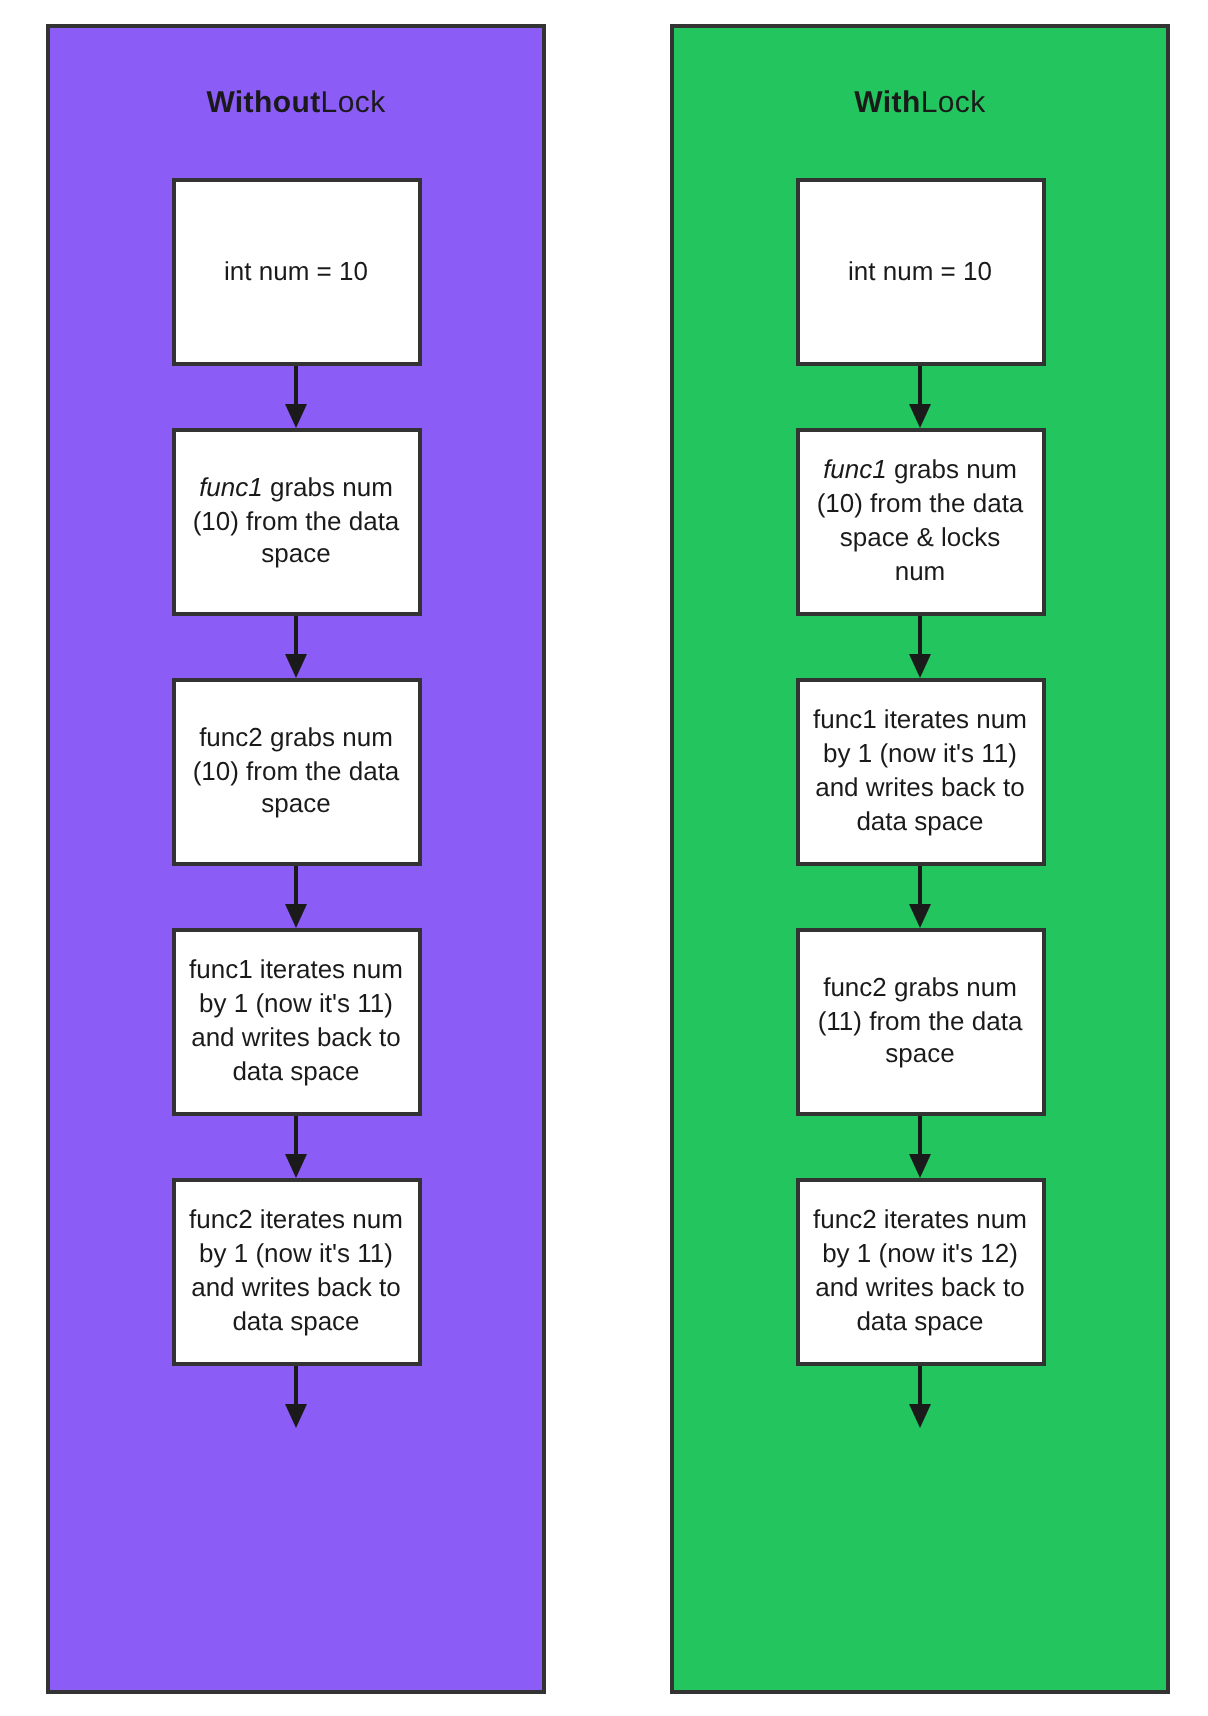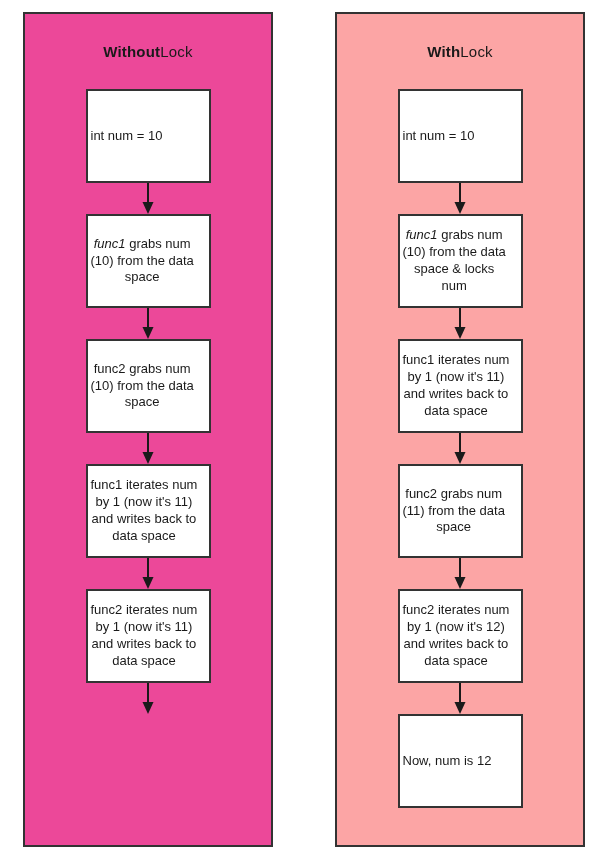--- a/index.html
+++ b/index.html
@@ -13,22 +13,22 @@
     overflow: hidden;
   }
   .panel {
     position: absolute;
     top: 12px;
     width: 250px;
     height: 835px;
     box-sizing: border-box;
     border: 2px solid #333333;
   }
-  .panel-pink  { left: 23px;  background: #ec4899; }
-  .panel-green { left: 335px; background: #fca5a5; }
+  .panel-pink  { left: 23px;  background: #8b5cf6; }
+  .panel-green { left: 335px; background: #22c55e; }
   .panel-title {
     height: 75px;
     display: flex;
     align-items: center;
     justify-content: center;
     font-size: 15px;
     color: #1a1a1a;
     letter-spacing: 0.2px;
   }
   .panel-title .t-bold { font-weight: bold; }
@@ -38,20 +38,21 @@
     align-items: center;
   }
   .box {
     width: 125px;
     height: 94px;
     box-sizing: border-box;
     background: #ffffff;
     border: 2px solid #333333;
     display: flex;
     align-items: center;
+    justify-content: center;
     text-align: center;
   }
   .box-text {
     font-size: 13px;
     line-height: 1.3;
     color: #1a1a1a;
     white-space: pre-line;
     padding: 0 3px;
   }
   .box-text em { font-style: italic; }
@@ -184,17 +185,14 @@
 by 1 (now it's 12)
 and writes back to
 data space</span></div>
     </div>
     <div class="arrow">
       <svg width="14" height="31" viewBox="0 0 14 31">
           <line x1="7" y1="0" x2="7" y2="20" stroke="#1a1a1a" stroke-width="2"></line>
           <polygon points="1.5,19 12.5,19 7,31" fill="#1a1a1a"></polygon>
         </svg>
     </div>
-    <div class="box">
-      <div class="box-text"><em></em><span>Now, num is 12</span></div>
-    </div>
   </div>
 </div>
 
 </body></html>

